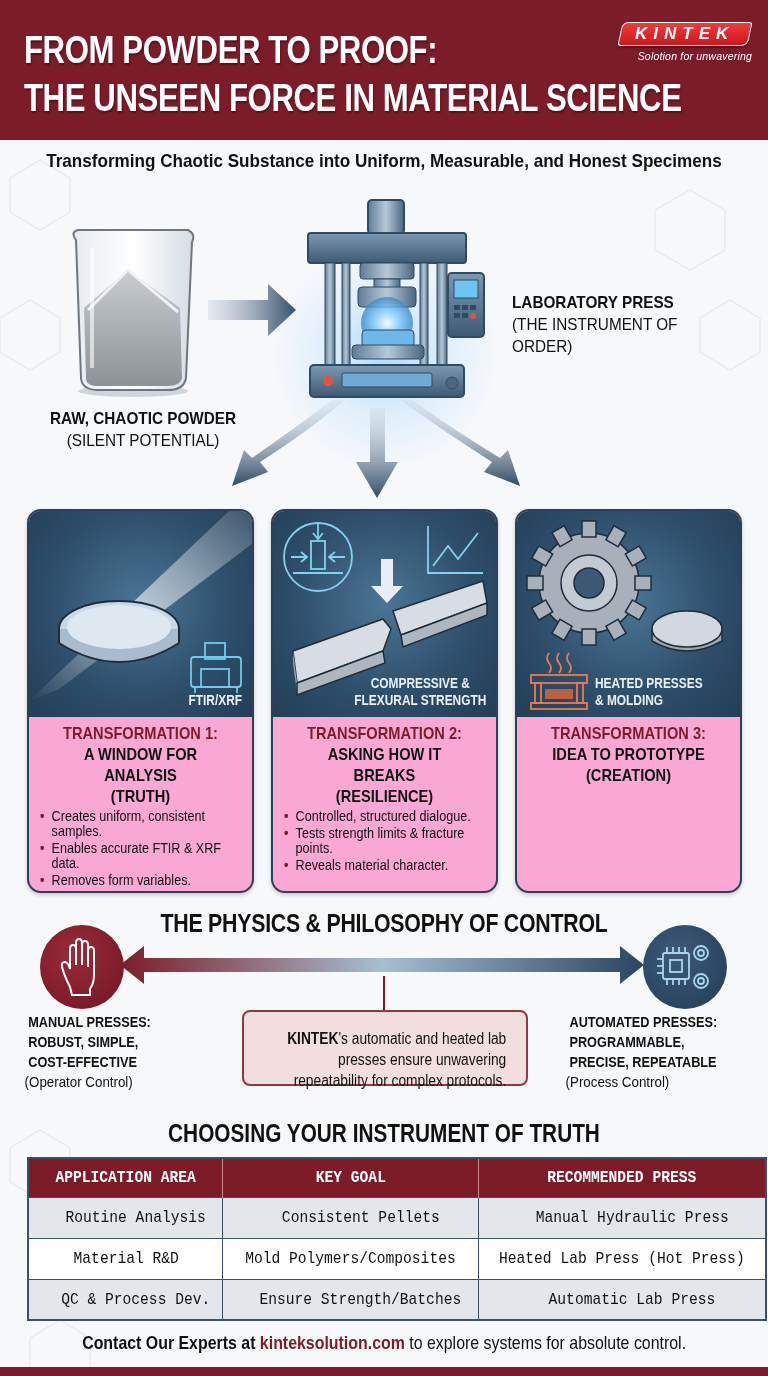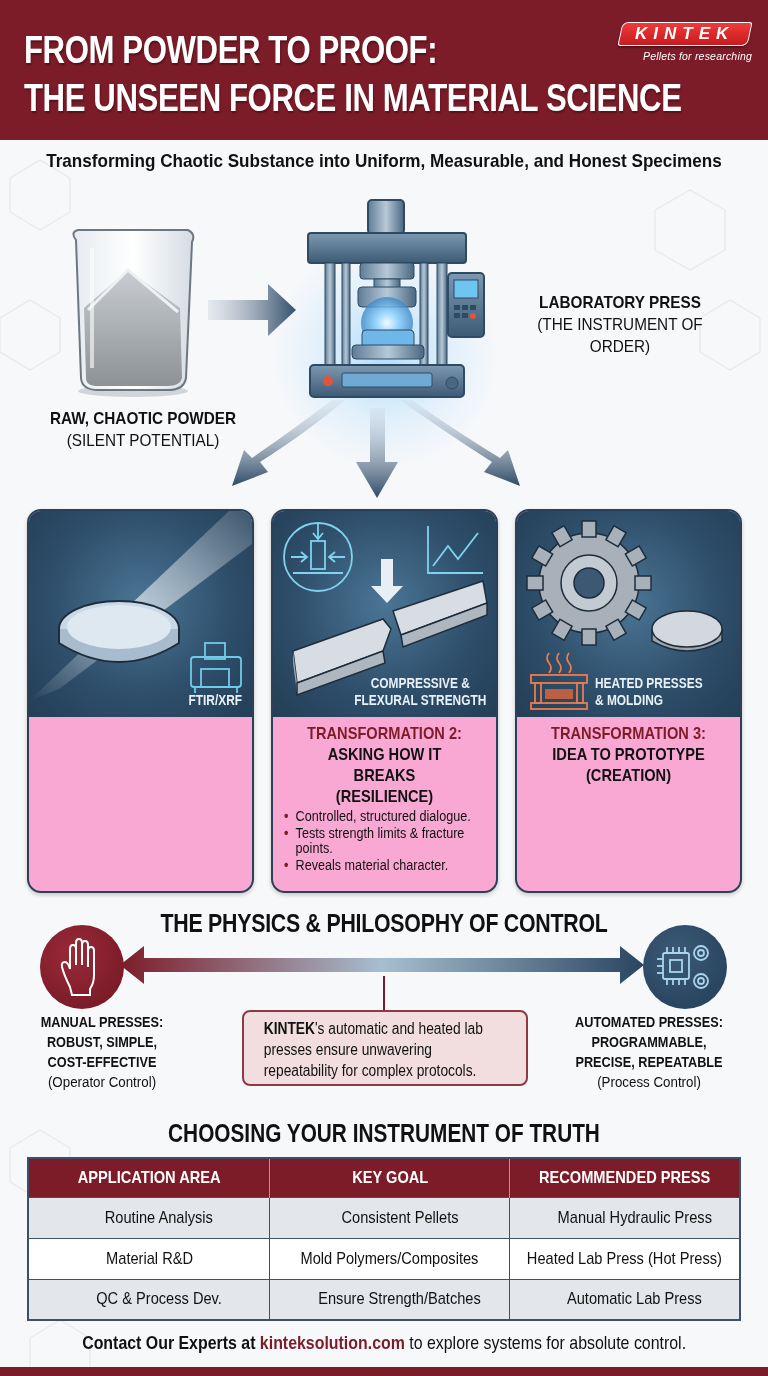--- a/index.html
+++ b/index.html
@@ -38,21 +38,21 @@
     font-weight: bold; font-size: 19px; color: #111; transform: scaleX(0.9);
   }
 
   
   .beaker { position: absolute; left: 68px; top: 228px; }
   .hero-arrow { position: absolute; left: 208px; top: 280px; }
   .press { position: absolute; left: 290px; top: 195px; }
   .glow { position: absolute; left: 270px; top: 240px; width: 230px; height: 230px; border-radius: 50%;
     background: radial-gradient(circle, rgba(120,200,255,0.55) 0%, rgba(160,215,255,0.25) 40%, rgba(255,255,255,0) 70%); }
   .label-powder { position: absolute; left: 38px; top: 408px; width: 210px; text-align: center; font-size: 17px; line-height: 22px; }
-  .label-press { position: absolute; left: 500px; top: 292px; width: 240px; text-align: center; font-size: 17px; line-height: 22px; }
+  .label-press { position: absolute; left: 500px; top: 292px; width: 240px; text-align: left; font-size: 17px; line-height: 22px; }
   .label-strong { font-weight: bold; display: block; transform: scaleX(0.9); }
   .label-sub { display: block; transform: scaleX(0.9); }
   .fan-arrows { position: absolute; left: 220px; top: 400px; }
 
   
   .card {
     position: absolute; top: 509px; height: 384px; border-radius: 14px;
     overflow: hidden; border: 2px solid #2c4157; background: #f9a8d4;
     box-shadow: 0 2px 4px rgba(0,0,0,0.2);
   }
@@ -73,33 +73,34 @@
 
   
   .ctrl-title { position: absolute; left: 0; top: 908px; width: 768px; text-align: center; font-weight: bold; font-size: 26px; transform: scaleX(0.82); letter-spacing: -0.3px; }
   .ctrl-arrow { position: absolute; left: 120px; top: 944px; }
   .circle-manual { position: absolute; left: 40px; top: 925px; width: 84px; height: 84px; border-radius: 50%; background: radial-gradient(circle at 40% 35%, #9a2a38, #7d1c29 70%); }
   .circle-auto { position: absolute; left: 643px; top: 925px; width: 84px; height: 84px; border-radius: 50%; background: radial-gradient(circle at 40% 35%, #3c5a78, #2a4560 70%); }
   .connector { position: absolute; left: 383px; top: 976px; width: 2px; height: 36px; background: #7d1c29; }
   .callout {
     position: absolute; left: 242px; top: 1010px; width: 286px; height: 76px;
     background: #f2dedf; border: 2px solid #8e3a44; border-radius: 8px;
-    text-align: left; font-size: 16px; line-height: 21px; padding-top: 6px;
+    text-align: right; font-size: 16px; line-height: 21px; padding-top: 16px;
   }
   .callout-inner { transform: scaleX(0.86); }
   .callout b { font-weight: bold; }
-  .side-text { position: absolute; top: 1012px; width: 180px; text-align: center; font-size: 15.5px; line-height: 20px; }
+  .side-text { position: absolute; top: 1012px; width: 180px; text-align: left; font-size: 15.5px; line-height: 20px; }
   .side-text .s { font-weight: bold; display: block; transform: scaleX(0.82); }
   .side-text .n { display: block; transform: scaleX(0.86); }
 
   
   .tbl-title { position: absolute; left: 0; top: 1118px; width: 768px; text-align: center; font-weight: bold; font-size: 26px; transform: scaleX(0.8); }
   table.press-table {
     position: absolute; left: 27px; top: 1157px; width: 714px; border-collapse: collapse;
     border: 2px solid #3c5068;
+    font-family: Liberation Mono, monospace;
   }
   .press-table th {
     background: #7d1c29; color: #fff; font-weight: bold; font-size: 17px; height: 39px;
     border-right: 1px solid #c98a92;
   }
   .press-table td { font-size: 17px; height: 41px; text-align: center; border: 1px solid #3c5068; color: #111; }
   .press-table tr.alt td { background: #e3e7ec; padding-left: 20px; }
   .press-table tr.plain td { background: #ffffff; }
   .cellw { display: inline-block; transform: scaleX(0.86); white-space: nowrap; }
 
@@ -125,21 +126,21 @@
 
 <div class="header">
   <div class="title">
     <div>FROM POWDER TO PROOF:</div>
     <div>THE UNSEEN FORCE IN MATERIAL SCIENCE</div>
   </div>
   <div class="logo">
     <div class="logo-badge">
       <span class="logo-text">KINTEK</span>
     </div>
-    <div class="logo-tag">Pellets for researching</div>
+    <div class="logo-tag">Solotion for unwavering</div>
   </div>
 </div>
 <div class="subtitle">Transforming Chaotic Substance into Uniform, Measurable, and Honest Specimens</div>
 
 <svg class="beaker" width="130" height="170" viewBox="0 0 130 170">
   <defs>
     <linearGradient id="glass" x1="0" x2="1">
         <stop offset="0" stop-color="#e6ebf0"></stop>
         <stop offset="0.5" stop-color="#ffffff"></stop>
         <stop offset="1" stop-color="#d5dce3"></stop>
@@ -249,20 +250,30 @@
     <svg style="position:absolute; left:158px; top:130px;" width="58" height="55" viewBox="0 0 58 55">
       <g fill="none" stroke="#6fcbe8" stroke-width="1.8">
         <rect x="18" y="2" width="20" height="16"></rect>
           <rect x="4" y="16" width="50" height="30" rx="3"></rect>
         <rect x="14" y="28" width="28" height="18"></rect>
           <line x1="8" y1="46" x2="8" y2="52"></line>
           <line x1="50" y1="46" x2="50" y2="52"></line>
       </g>
     </svg>
     <div class="card-img-label">FTIR/XRF</div>
+  </div>
+  <div class="card-body">
+    <div class="card-kicker">TRANSFORMATION 1:</div>
+    <div class="card-title">A WINDOW FOR ANALYSIS</div>
+    <div class="card-title">(TRUTH)</div>
+    <ul class="card-list">
+      <li>Creates uniform, consistent samples.</li>
+      <li>Enables accurate FTIR &amp; XRF data.</li>
+      <li>Removes form variables.</li>
+    </ul>
   </div>
 </div>
 
 <div class="card" style="left:271px; width:227px;">
   <div class="card-img">
     <svg width="227" height="206" viewBox="0 0 227 206">
       <g fill="none" stroke="#7fd3ee" stroke-width="1.8">
         <circle cx="45" cy="46" r="34"></circle>
         <rect x="38" y="30" width="14" height="28"></rect>
           <line x1="20" y1="62" x2="70" y2="62"></line>

